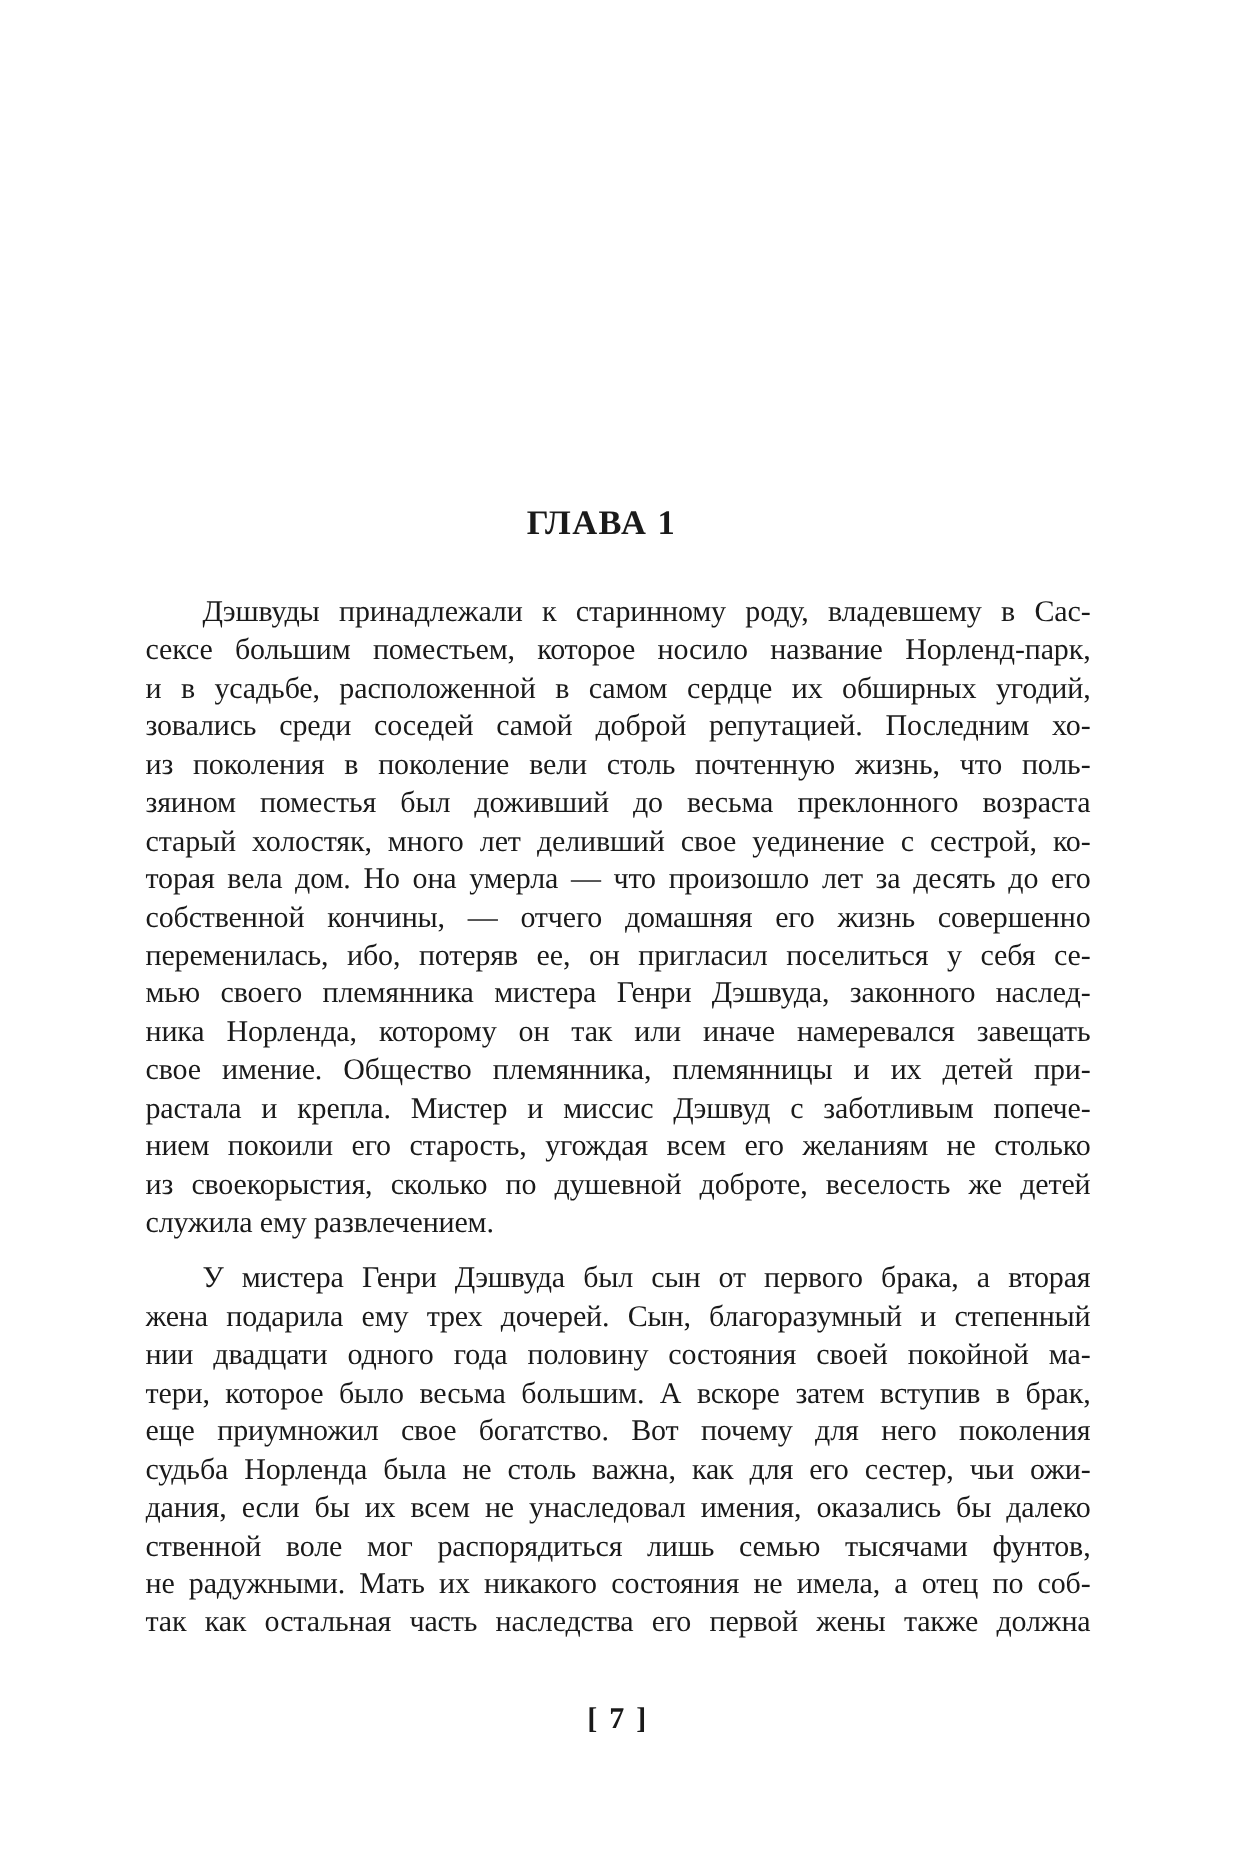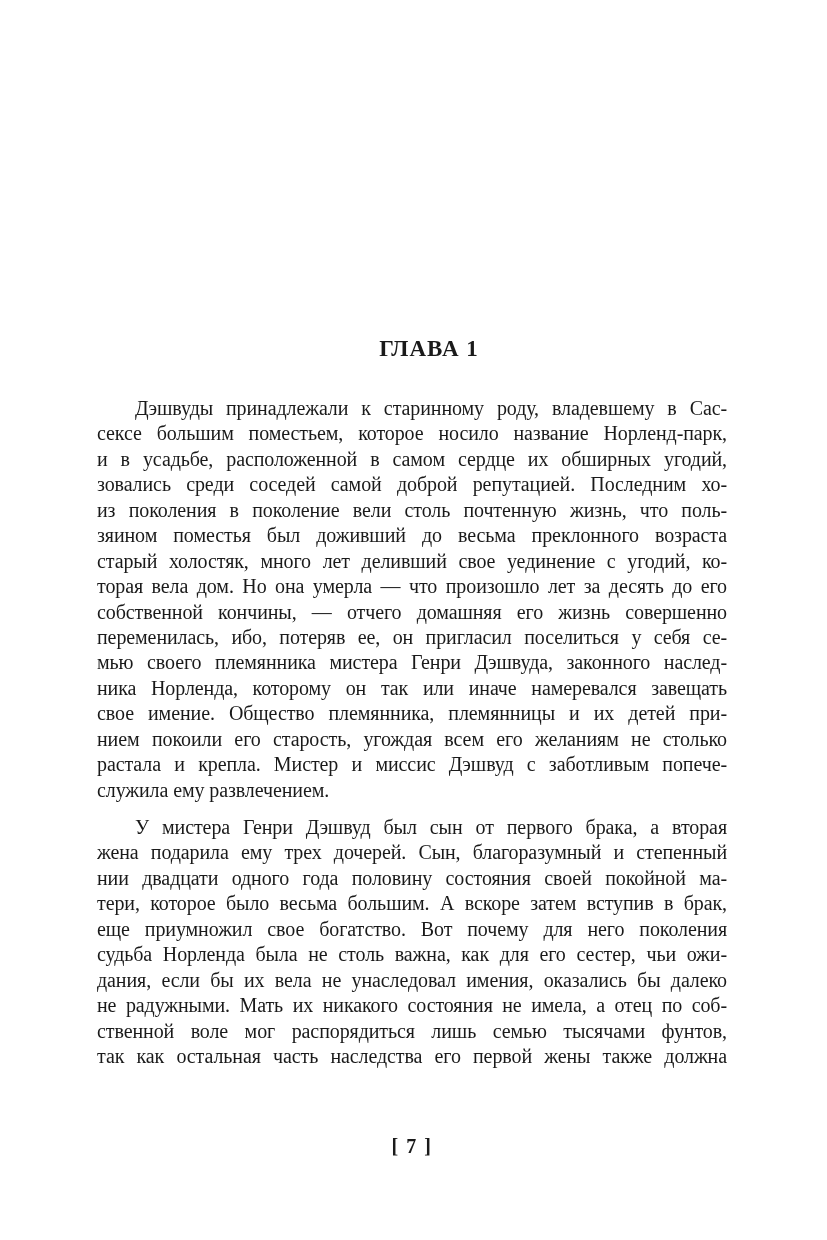--- a/index.html
+++ b/index.html
@@ -10,21 +10,21 @@
   }
   .page {
     position: relative;
     width: 827px; height: 1240px;
     background: #ffffff;
     color: #1a1a1a;
     overflow: hidden;
   }
   .chapter-heading {
     position: absolute;
-    top: 336px; left: 102px; width: 654px;
+    top: 336px; left: 74px; width: 654px;
     text-align: center;
     font-size: 23px;
     font-weight: 700;
     letter-spacing: 1px;
   }
   .text-block {
     position: absolute;
     top: 384px; left: 85px; width: 654px;
   }
   .para { margin: 12px; padding: 0; }
@@ -57,42 +57,43 @@
 
   <div class="text-block">
 
     <div class="para">
       <div class="line indent">Дэшвуды принадлежали к старинному роду, владевшему в Сас-</div>
       <div class="line">сексе большим поместьем, которое носило название Норленд-парк,</div>
       <div class="line">и в усадьбе, расположенной в самом сердце их обширных угодий,</div>
       <div class="line">зовались среди соседей самой доброй репутацией. Последним хо-</div>
       <div class="line">из поколения в поколение вели столь почтенную жизнь, что поль-</div>
       <div class="line">зяином поместья был доживший до весьма преклонного возраста</div>
-      <div class="line">старый холостяк, много лет деливший свое уединение с угодий, ко-</div>
+      <div class="line">старый холостяк, много лет деливший свое уединение с сестрой, ко-</div>
       <div class="line">торая вела дом. Но она умерла — что произошло лет за десять до его</div>
       <div class="line">собственной кончины, — отчего домашняя его жизнь совершенно</div>
       <div class="line">переменилась, ибо, потеряв ее, он пригласил поселиться у себя се-</div>
       <div class="line">мью своего племянника мистера Генри Дэшвуда, законного наслед-</div>
       <div class="line">ника Норленда, которому он так или иначе намеревался завещать</div>
       <div class="line">свое имение. Общество племянника, племянницы и их детей при-</div>
+      <div class="line">растала и крепла. Мистер и миссис Дэшвуд с заботливым попече-</div>
       <div class="line">нием покоили его старость, угождая всем его желаниям не столько</div>
-      <div class="line">растала и крепла. Мистер и миссис Дэшвуд с заботливым попече-</div>
+      <div class="line">из своекорыстия, сколько по душевной доброте, веселость же детей</div>
       <div class="line endpara">служила ему развлечением.</div>
     </div>
 
     <div class="para">
-      <div class="line indent">У мистера Генри Дэшвуд был сын от первого брака, а вторая</div>
+      <div class="line indent">У мистера Генри Дэшвуда был сын от первого брака, а вторая</div>
       <div class="line">жена подарила ему трех дочерей. Сын, благоразумный и степенный</div>
       <div class="line">нии двадцати одного года половину состояния своей покойной ма-</div>
       <div class="line">тери, которое было весьма большим. А вскоре затем вступив в брак,</div>
       <div class="line">еще приумножил свое богатство. Вот почему для него поколения</div>
       <div class="line">судьба Норленда была не столь важна, как для его сестер, чьи ожи-</div>
-      <div class="line">дания, если бы их вела не унаследовал имения, оказались бы далеко</div>
+      <div class="line">дания, если бы их всем не унаследовал имения, оказались бы далеко</div>
+      <div class="line">ственной воле мог распорядиться лишь семью тысячами фунтов,</div>
       <div class="line">не радужными. Мать их никакого состояния не имела, а отец по соб-</div>
-      <div class="line">ственной воле мог распорядиться лишь семью тысячами фунтов,</div>
       <div class="line">так как остальная часть наследства его первой жены также должна</div>
     </div>
 
   </div>
 
   <div class="page-number">[ 7 ]</div>
 
 </div>
 
 </body></html>

